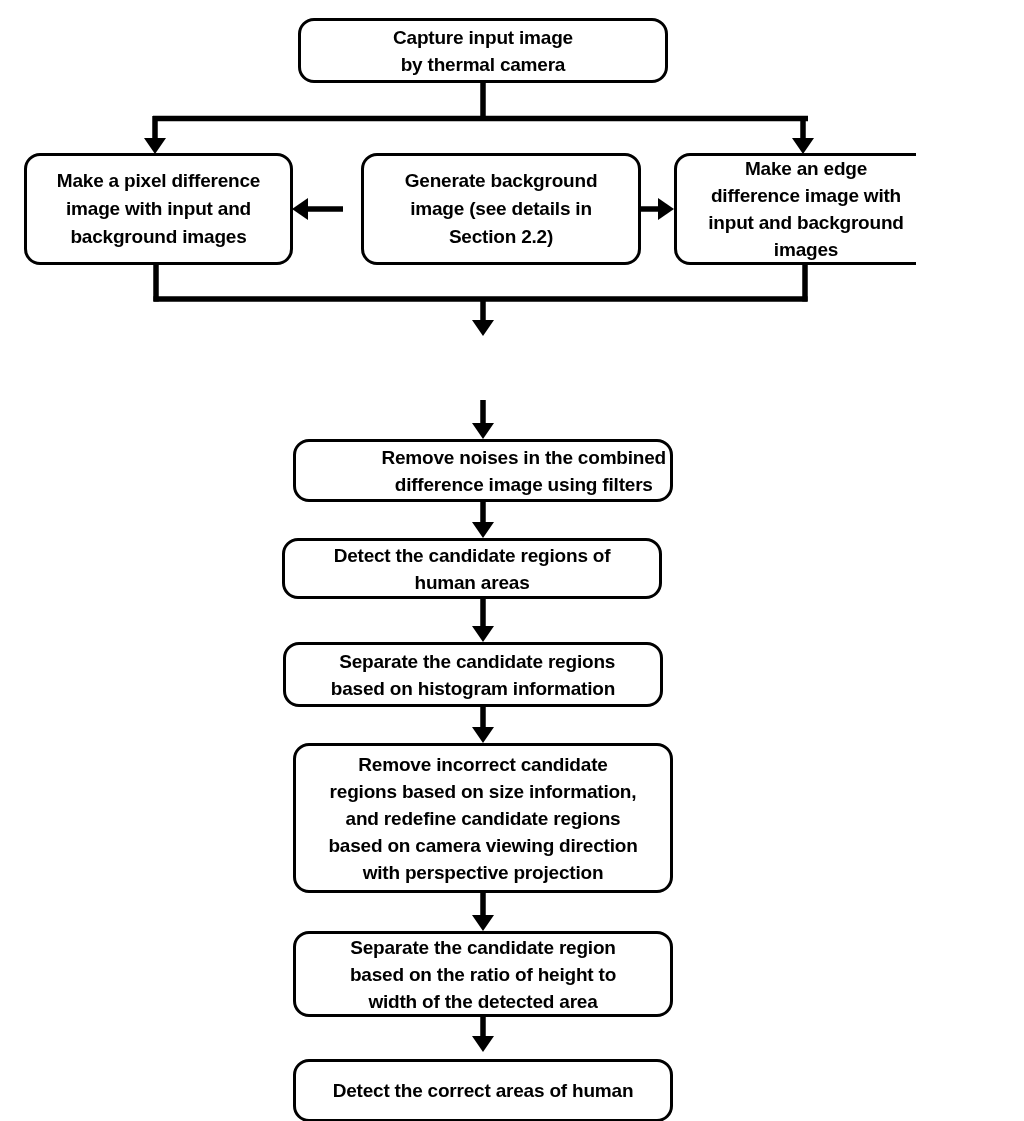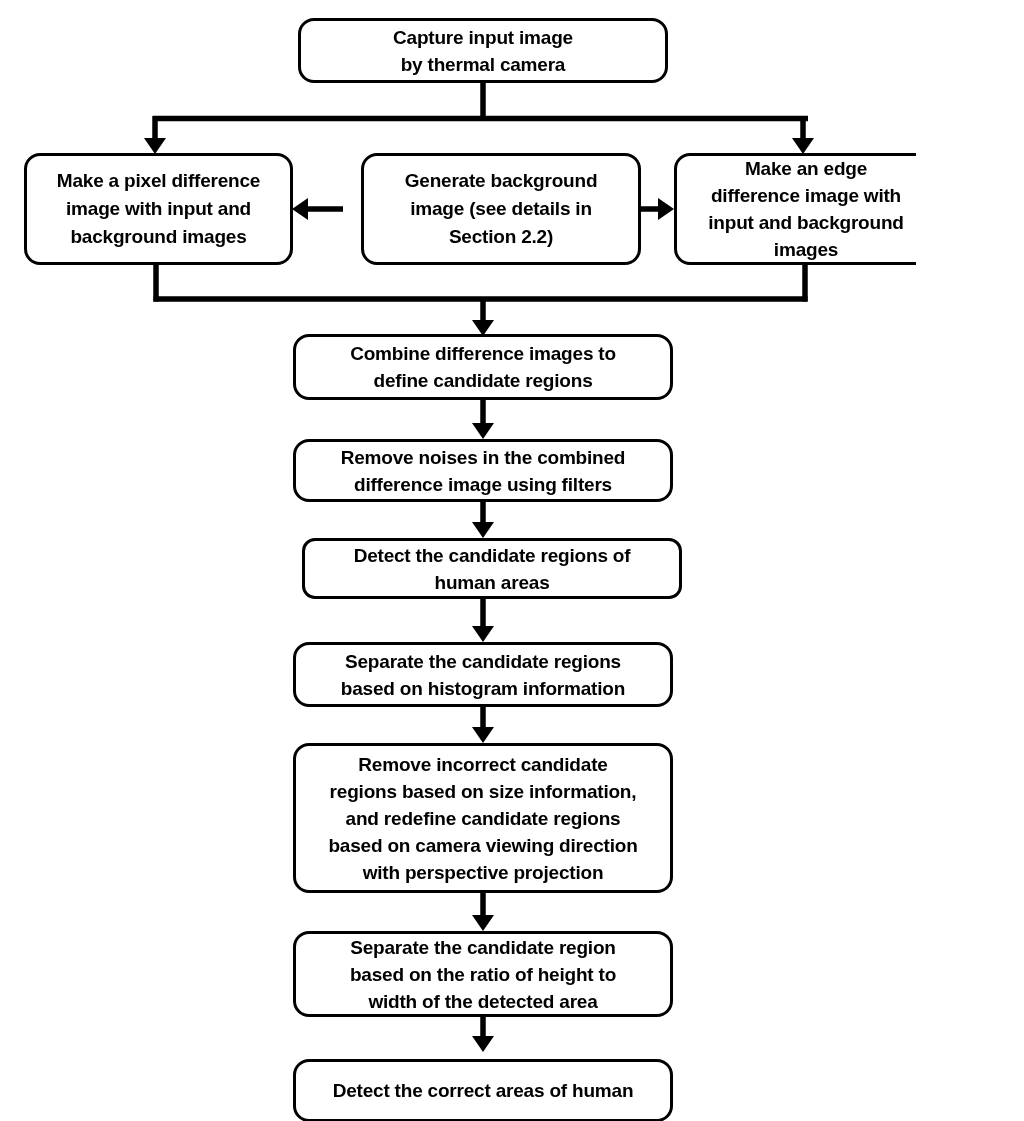--- a/index.html
+++ b/index.html
@@ -133,36 +133,32 @@
 Section 2.2)</span>
   </div>
 
   <div class="node" style="left:674px; top:153px; width:264px; height:112px;">
     <span class="node-label">Make an edge
 difference image with
 input and background
 images</span>
   </div>
 
-  <div class="node" style="left:293px; top:334px; width:380px; height:66px;">
-    <span class="node-label">Combine difference images to
-define candidate regions</span>
-  </div>
 
-  <div class="node" style="left:293px; top:439px; width:380px; height:63px;">
+  <div class="node" style="left:293px; top:439px; width:380px; height:63px;justify-content:flex-end;">
     <span class="node-label">Remove noises in the combined
 difference image using filters</span>
   </div>
 
-  <div class="node" style="left:302px; top:538px; width:380px; height:61px;border-radius:13px;">
+  <div class="node" style="left:282px; top:538px; width:380px; height:61px;">
     <span class="node-label">Detect the candidate regions of
 human areas</span>
   </div>
 
-  <div class="node" style="left:293px; top:642px; width:380px; height:65px;">
+  <div class="node" style="left:283px; top:642px; width:380px; height:65px;text-align:right;">
     <span class="node-label">Separate the candidate regions
 based on histogram information</span>
   </div>
 
   <div class="node" style="left:293px; top:743px; width:380px; height:150px;">
     <span class="node-label">Remove incorrect candidate
 regions based on size information,
 and redefine candidate regions
 based on camera viewing direction
 with perspective projection</span>

